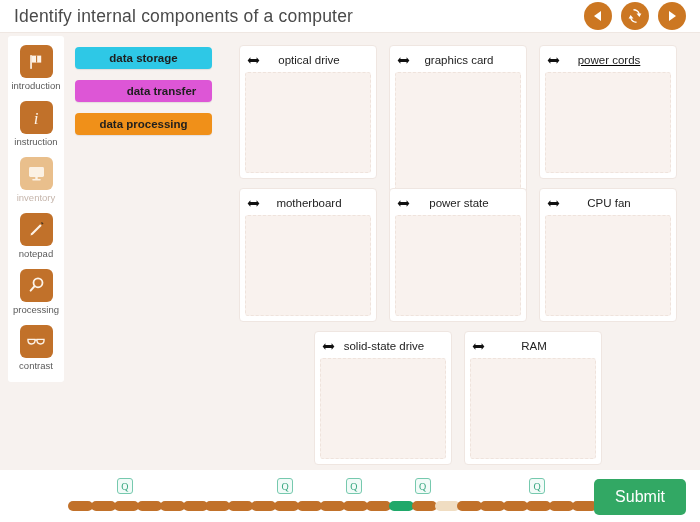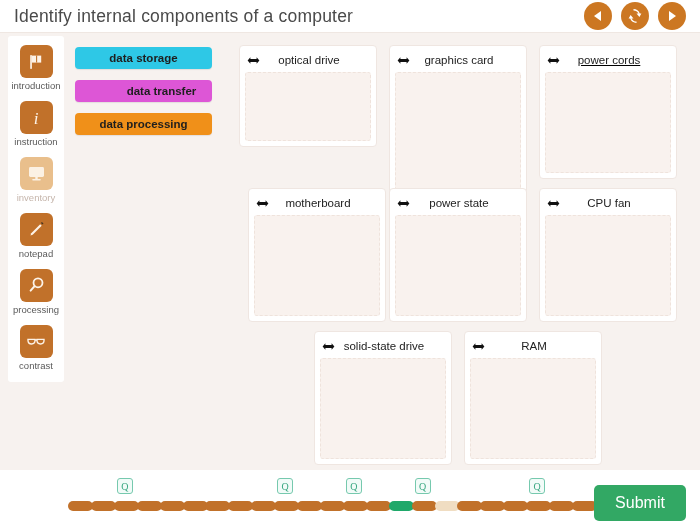--- a/index.html
+++ b/index.html
@@ -142,21 +142,20 @@
   }
   #submit-button {
     position:absolute; right:14px; top:479px;
     width:92px; height:36px;
     background:#32a864;
     border:none; border-radius:5px;
     color:#ffffff;
     font-size:16px;
     font-family:"Liberation Sans", sans-serif;
     cursor:pointer;
-    margin-top:6px;
   }
 </style>
 </head>
 <body>
 
 <div id="header">
   <div id="title">Identify internal components of a computer</div>
   <div id="nav-buttons">
     <div class="nav-btn">
       <span>
@@ -249,21 +248,21 @@
 
 </div>
 
 <div id="categories">
     <div class="chip" style="background: rgb(46, 200, 230);">data storage</div>
     <div class="chip" style="background: rgb(221, 86, 214); padding-left: 36px;">data transfer</div>
     <div class="chip" style="background: rgb(240, 144, 25);">data processing</div>
   </div>
 
 <div id="cards-layer">
-    <div class="card" style="left: 239px; top: 45px; width: 138px; height: 102px;">
+    <div class="card" style="left: 239px; top: 45px; width: 138px; height: 134px;">
       <div class="card-head">
         <span class="dd-icon">
           <svg width="13" height="9" viewBox="0 0 13 9">
             <path d="M3.4 1.3 0.6 4.5l2.8 3.2V5.9h6.2v1.8l2.8-3.2-2.8-3.2v1.8H3.4z" fill="#111"></path>
           </svg>
         </span>
         <span class="card-title">optical drive</span>
       </div>
       <div class="card-drop"></div>
     </div>
@@ -282,21 +281,21 @@
       <div class="card-head">
         <span class="dd-icon">
           <svg width="13" height="9" viewBox="0 0 13 9">
             <path d="M3.4 1.3 0.6 4.5l2.8 3.2V5.9h6.2v1.8l2.8-3.2-2.8-3.2v1.8H3.4z" fill="#111"></path>
           </svg>
         </span>
         <span class="card-title">power cords</span>
       </div>
       <div class="card-drop"></div>
     </div>
-    <div class="card" style="left: 248px; top: 188px; width: 138px; height: 134px;">
+    <div class="card" style="left: 239px; top: 188px; width: 138px; height: 134px;">
       <div class="card-head">
         <span class="dd-icon">
           <svg width="13" height="9" viewBox="0 0 13 9">
             <path d="M3.4 1.3 0.6 4.5l2.8 3.2V5.9h6.2v1.8l2.8-3.2-2.8-3.2v1.8H3.4z" fill="#111"></path>
           </svg>
         </span>
         <span class="card-title">motherboard</span>
       </div>
       <div class="card-drop"></div>
     </div>

